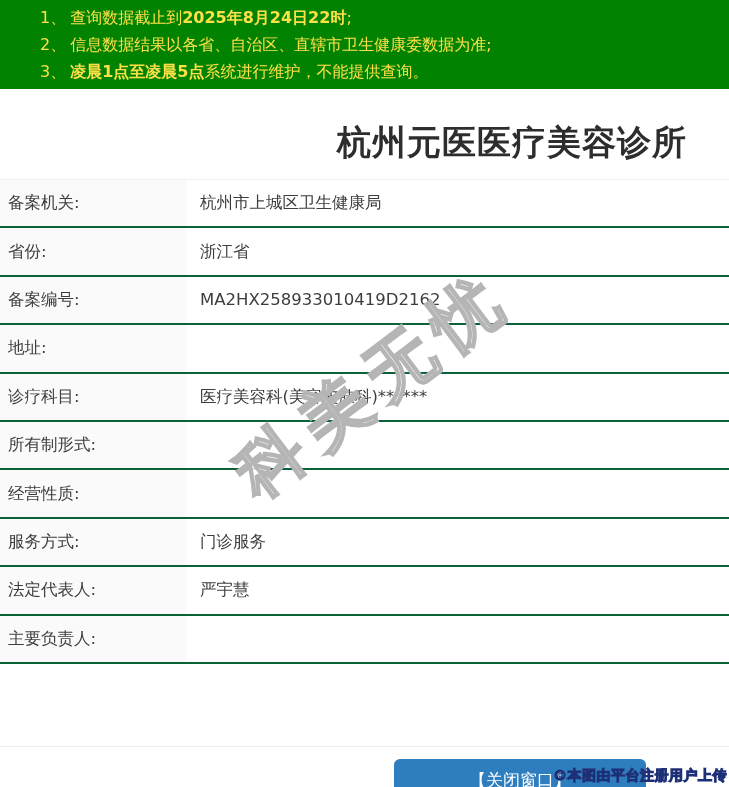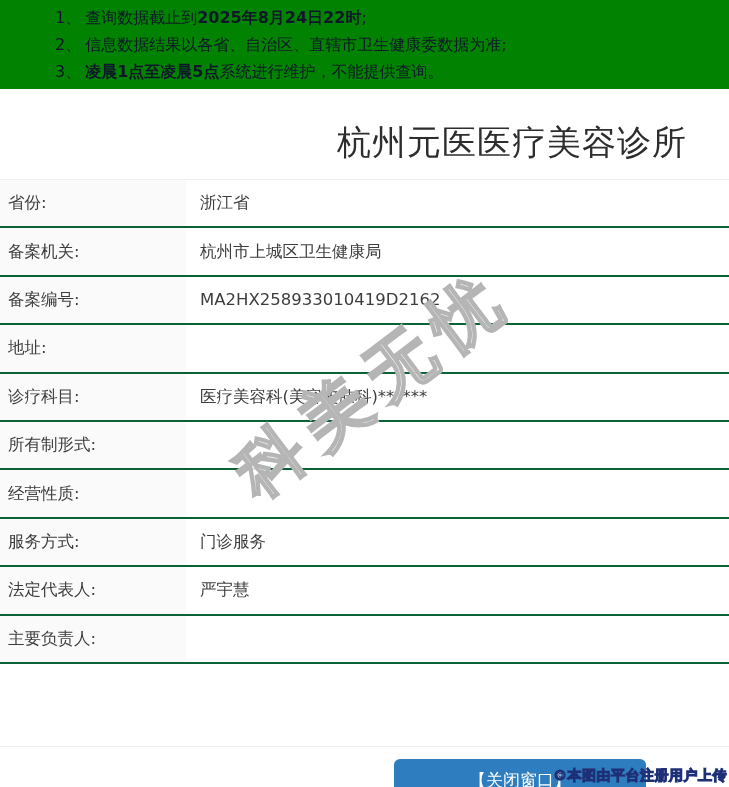--- a/index.html
+++ b/index.html
@@ -3,34 +3,34 @@
 <meta charset="utf-8">
 <style>
   html,body{margin:0;padding:0;}
   body{
     width:729px;height:787px;overflow:hidden;position:relative;
     background:#ffffff;
     font-family:"DejaVu Sans","Liberation Sans",sans-serif;
   }
   
   .notice-bar{
-    background:#018301;color:#0f172a;
-    padding:4px 10px 4px 55px;
+    background:#018301;color:#fde047;
+    padding:4px 10px 4px 40px;
   }
   .notice-item{
     font-size:16px;line-height:27px;white-space:nowrap;
   }
   .notice-item b{font-weight:bold;}
   .notice-num{margin-right:4px;}
   
   .page-title{
     padding:30px 0 14px 295px;
     text-align:center;
     font-size:34px;line-height:46px;
-    color:#2d2d2d;font-weight:400;letter-spacing:1px;
+    color:#2d2d2d;font-weight:700;letter-spacing:1px;
     white-space:nowrap;
   }
   
   .info-table{width:729px;}
   .info-row{
     display:flex;height:46.4px;
     border-bottom:2px solid #0b6237;
   }
   .info-row:first-child{border-top:1px solid #f0f0f0;}
   .row-label{
@@ -81,26 +81,26 @@
 <div class="notice-bar">
   <div class="notice-item"><span class="notice-num">1、</span><span>查询数据截止到</span><b>2025年8月24日22时</b><span>;</span></div>
   <div class="notice-item"><span class="notice-num">2、</span><span>信息数据结果以各省、自治区、直辖市卫生健康委数据为准;</span><b></b><span></span></div>
   <div class="notice-item"><span class="notice-num">3、</span><span></span><b>凌晨1点至凌晨5点</b><span>系统进行维护，不能提供查询。</span></div>
 </div>
 
 <div class="page-title">杭州元医医疗美容诊所</div>
 
 <div class="info-table">
   <div class="info-row">
+    <div class="row-label">备案机关:</div>
+    <div class="row-value">杭州市上城区卫生健康局</div>
+  </div>
+  <div class="info-row">
     <div class="row-label">省份:</div>
     <div class="row-value">浙江省</div>
-  </div>
-  <div class="info-row">
-    <div class="row-label">备案机关:</div>
-    <div class="row-value">杭州市上城区卫生健康局</div>
   </div>
   <div class="info-row">
     <div class="row-label">备案编号:</div>
     <div class="row-value">MA2HX258933010419D2162</div>
   </div>
   <div class="info-row">
     <div class="row-label">地址:</div>
   </div>
   <div class="info-row">
     <div class="row-label">诊疗科目:</div>

